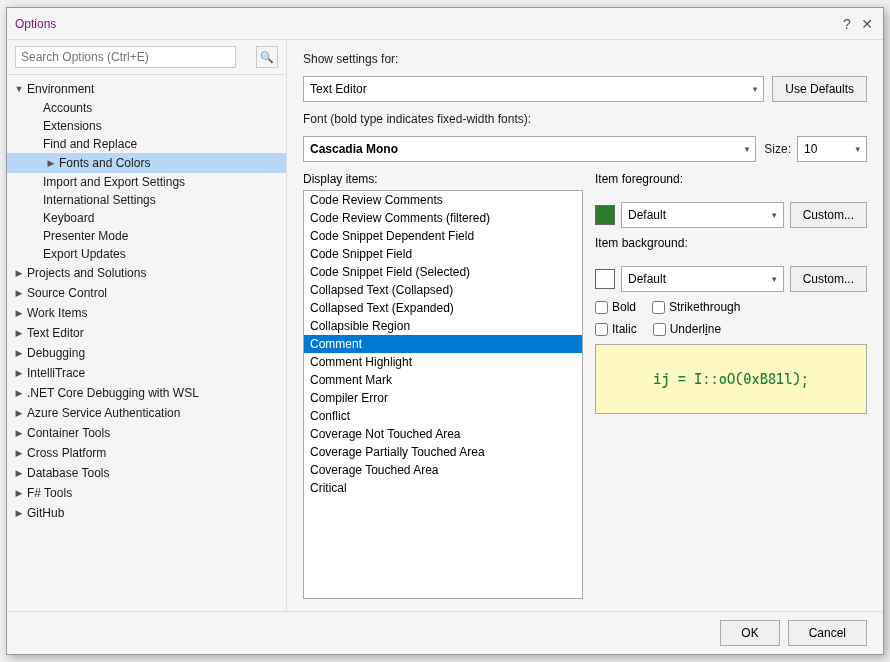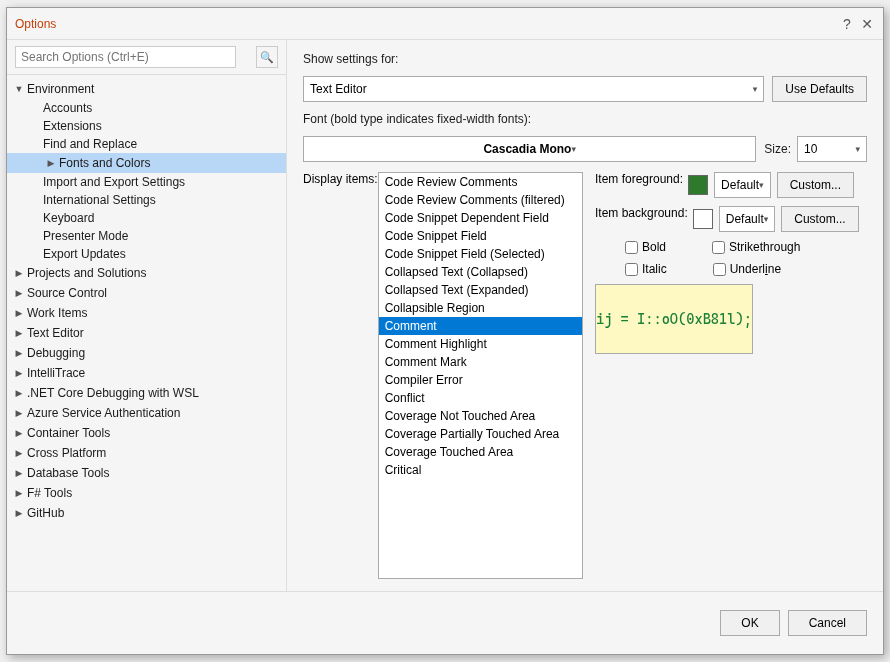--- a/index.html
+++ b/index.html
@@ -27,21 +27,21 @@
       height: 32px;
       display: flex;
       align-items: center;
       padding: 0 8px;
       border-bottom: 1px solid #ddd;
       justify-content: space-between;
     }
     .title-text {
       font-size: 12px;
       font-weight: normal;
-      color: #c2410c;
+      color: #701a75;
     }
     .title-controls {
       display: flex;
       gap: 4px;
     }
     .title-btn {
       width: 16px;
       height: 16px;
       background: none;
       border: none;
@@ -165,21 +165,21 @@
     }
     .font-dropdown {
       flex: 1;
       height: 26px;
       border: 1px solid #aaa;
       background: white;
       font-size: 12px;
       display: flex;
       align-items: center;
       padding: 12px 6px;
-      justify-content: center;
+      justify-content: space-between;
       cursor: pointer;
     }
     .size-group {
       display: flex;
       align-items: center;
       gap: 6px;
     }
     .size-dropdown {
       width: 70px;
       height: 26px;
@@ -194,21 +194,21 @@
     }
     
     .items-section {
       display: flex;
       gap: 12px;
       flex: 1;
       min-height: 0;
     }
     .display-items-col {
       display: flex;
-      flex-direction: row;
+      flex-direction: column;
       width: 280px;
     }
     .display-items-label {
       font-size: 12px;
       margin-bottom: 4px;
     }
     .items-list {
       flex: 1;
       border: 1px solid #aaa;
       background: white;
@@ -224,22 +224,22 @@
     .list-item.selected { background: #0078d4; color: white; }
     
     .item-props-col {
       flex: 1;
       display: flex;
       flex-direction: column;
       gap: 8px;
     }
     .prop-group {
       display: flex;
-      flex-direction: row;
-      gap: 5px;
+      flex-direction: column;
+      gap: 16px;
     }
     .prop-label {
       font-size: 12px;
     }
     .prop-row {
       display: flex;
       align-items: center;
       gap: 6px;
     }
     .color-swatch {
@@ -262,37 +262,36 @@
     }
     .checkbox-row {
       display: flex;
       gap: 16px;
     }
     .checkbox-item {
       display: flex;
       align-items: center;
       gap: 4px;
       font-size: 12px;
-      margin-left: 30px;
     }
     .checkbox-item input { cursor: pointer; }
     .sample-box {
       border: 1px solid #aaa;
       background: #fef9c3;
       height: 70px;
       display: flex;
       align-items: center;
       justify-content: center;
       font-family: 'Cascadia Mono', 'Consolas', monospace;
       font-size: 14px;
       color: #1a7f37;
     }
     
     .dialog-footer {
-      padding: 18px 16px;
+      padding: 8px 16px;
       display: flex;
       justify-content: flex-end;
       gap: 8px;
       border-top: 1px solid #ddd;
       background: #f5f5f5;
     }
     .footer-btn {
       height: 26px;
       padding: 0 20px;
       border: 1px solid #aaa;

